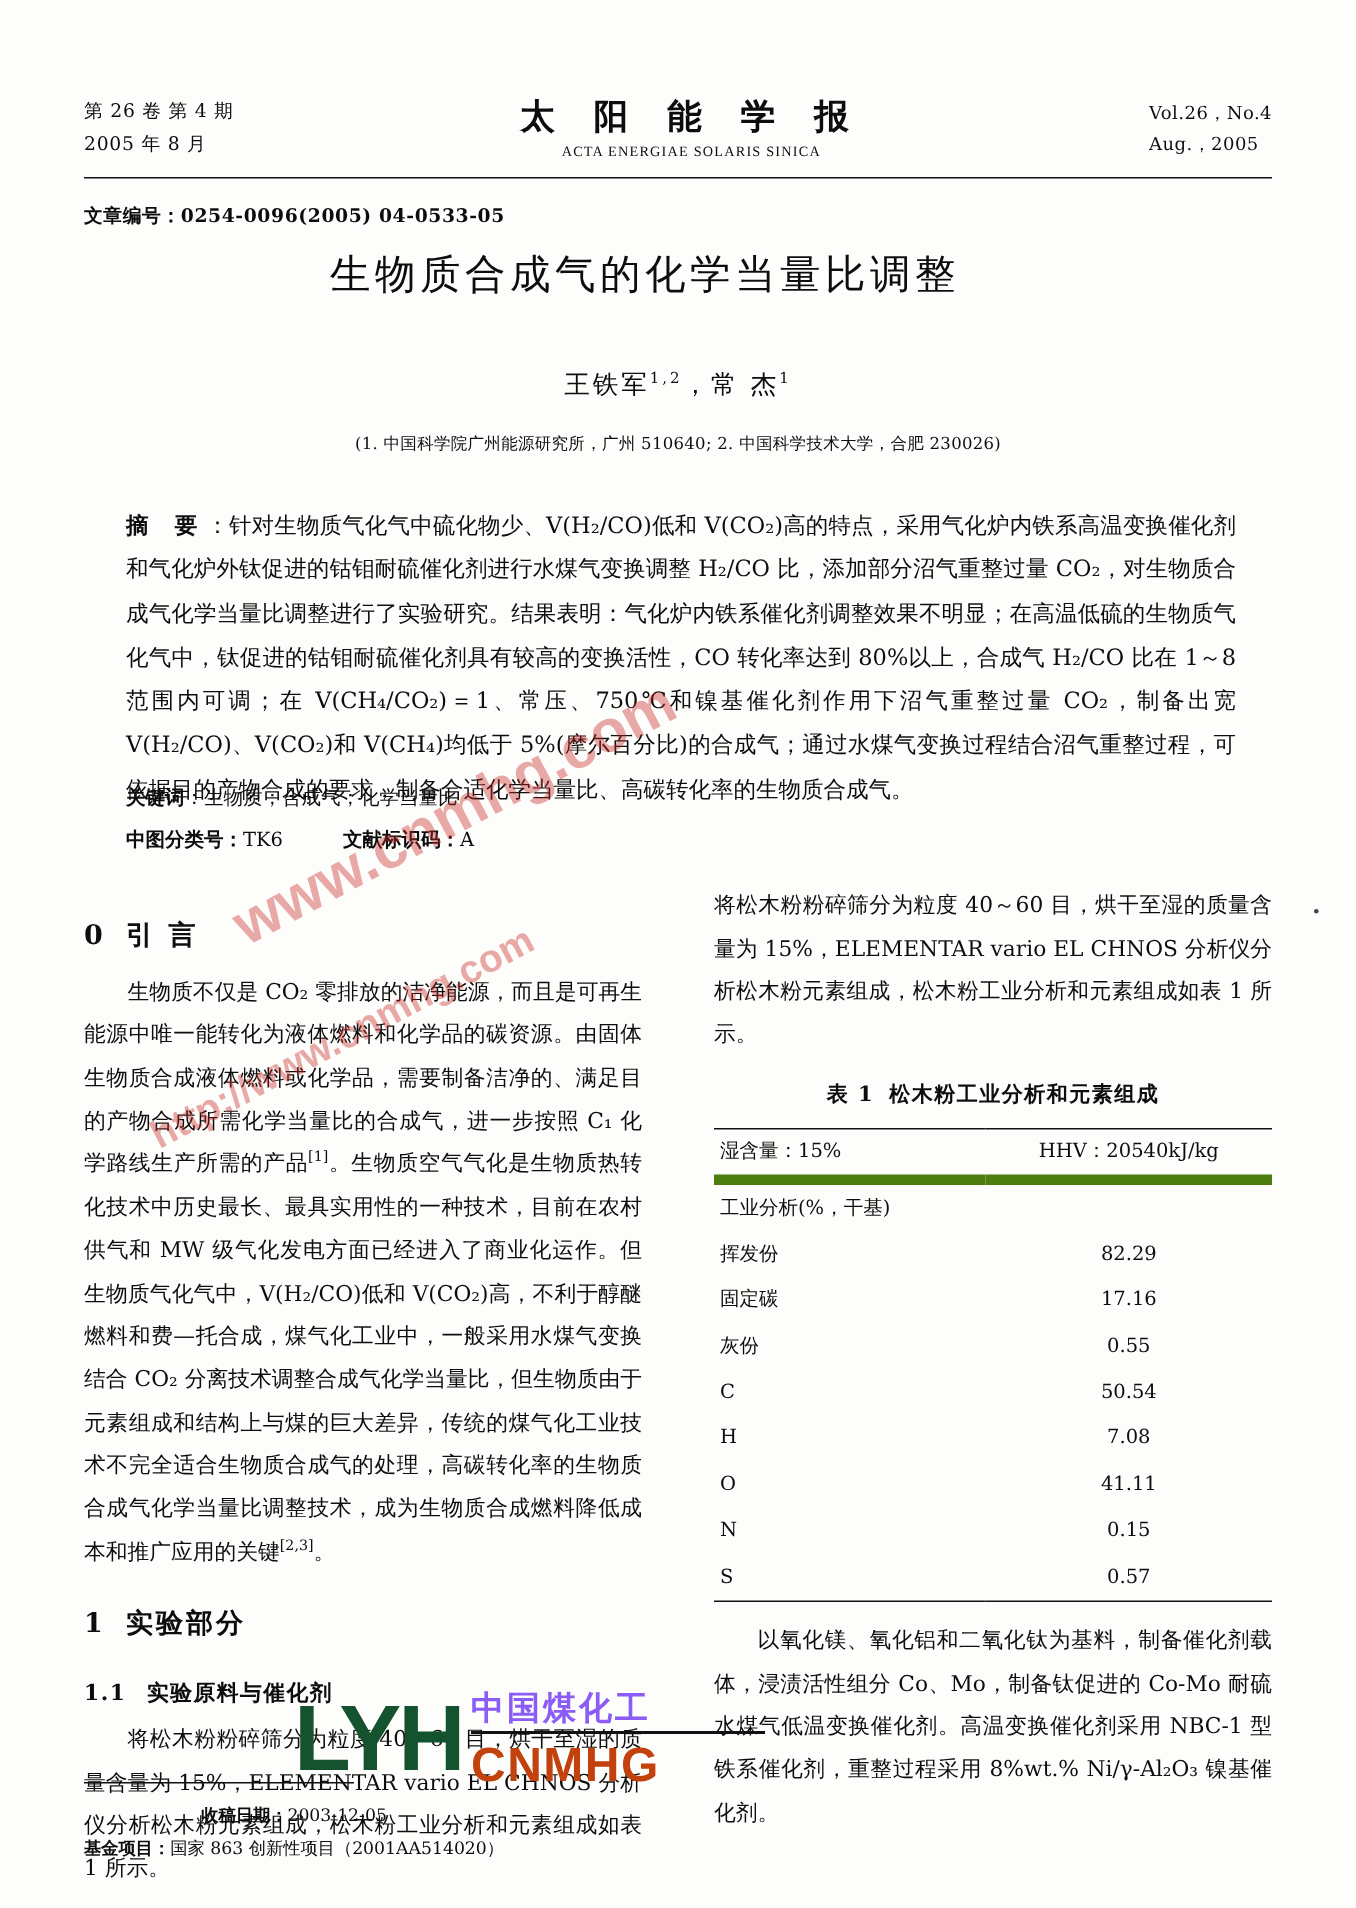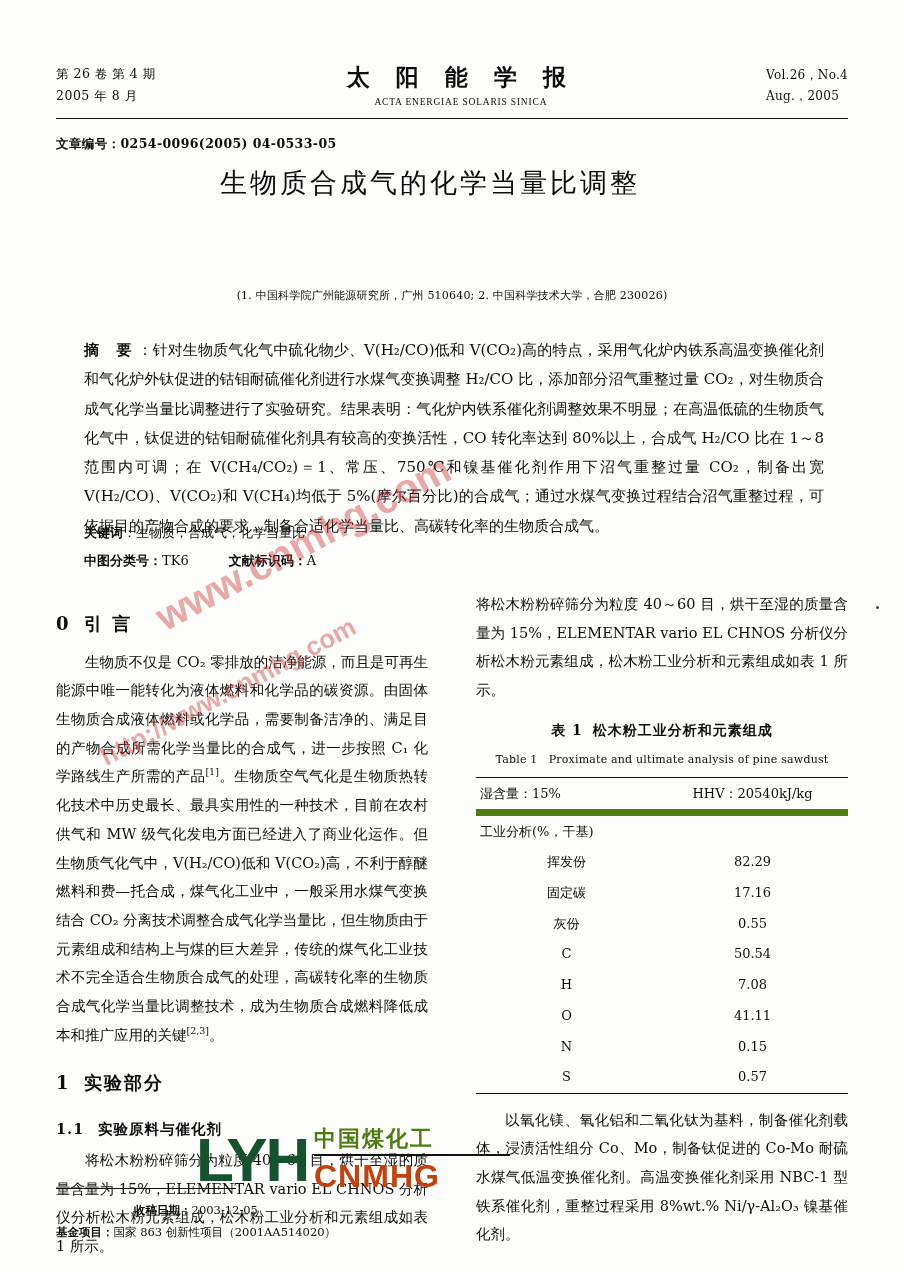--- a/index.html
+++ b/index.html
@@ -98,21 +98,21 @@
   }
   table.data{
     border-collapse:collapse;width:100%;margin-top:7px;font-size:13px;
   }
   table.data td{padding:2.5px 4px;}
   table.data tr.top td{border-top:1.5px solid #111;}
   table.data tr.head td{border-bottom:7px solid #4d7c0f;}
   table.data tr.bottom td{border-bottom:1.5px solid #111;}
   td.l{text-align:left;padding-left:22px;}
   td.sec{text-align:left;padding-left:36px;}
-  td.ind{text-align:center;padding-left:62px;}
+  td.ind{text-align:left;padding-left:62px;}
   td.r{text-align:center;}
   
   .fnrule{
     position:absolute;left:56px;top:1188px;width:180px;border-top:1px solid #111;
   }
   .fn{
     position:absolute;left:56px;top:1200px;font-size:11.5px;line-height:1.9;text-align:center;
   }
   .fn b{font-weight:bold;}
   
@@ -126,21 +126,21 @@
   .wm2{left:95px;top:745px;font-size:26px;transform:rotate(-28deg);transform-origin:left top;}
   .logo{
     position:absolute;left:196px;top:1120px;width:320px;height:86px;pointer-events:none;
   }
   .logo .lyh{
     position:absolute;left:0;top:4px;font-family:"Liberation Sans",sans-serif;
     font-size:62px;font-weight:bold;color:#14532d;letter-spacing:-2px;
   }
   .logo .cn{
     position:absolute;left:118px;top:4px;font-family:"DejaVu Sans","Liberation Sans",sans-serif;
-    font-size:22px;font-weight:bold;color:#4d7c0f;letter-spacing:2px;
+    font-size:22px;font-weight:bold;color:#8b5cf6;letter-spacing:2px;
   }
   .logo .cnmhg{
     position:absolute;left:118px;top:38px;font-family:"Liberation Sans",sans-serif;
     font-size:32px;font-weight:bold;color:#c2410c;letter-spacing:1px;
   }
   .logo .bar{
     position:absolute;left:118px;top:34px;width:196px;height:2px;background:#111;
   }
   .dot-right{
     position:absolute;left:876px;top:606px;width:3px;height:3px;background:#444;border-radius:50%;
@@ -164,20 +164,23 @@
       <div>Vol.26，No.4</div>
       <div>Aug.，2005</div>
     </div>
   </div>
   <div class="rule"></div>
 
   <div class="artno">文章编号：0254-0096(2005) 04-0533-05</div>
 
   <div class="title">生物质合成气的化学当量比调整</div>
 
+  <div class="authors">
+    <span>王铁军</span><sup>1,2</sup><span>，常  杰</span><sup>1</sup>
+  </div>
 
   <div class="affil">(1. 中国科学院广州能源研究所，广州 510640; 2. 中国科学技术大学，合肥 230026)</div>
 
   <div class="abs">
     <span class="lbl">摘  要</span><span>：针对生物质气化气中硫化物少、V(H₂/CO)低和 V(CO₂)高的特点，采用气化炉内铁系高温变换催化剂和气化炉外钛促进的钴钼耐硫催化剂进行水煤气变换调整 H₂/CO 比，添加部分沼气重整过量 CO₂，对生物质合成气化学当量比调整进行了实验研究。结果表明：气化炉内铁系催化剂调整效果不明显；在高温低硫的生物质气化气中，钛促进的钴钼耐硫催化剂具有较高的变换活性，CO 转化率达到 80%以上，合成气 H₂/CO 比在 1～8 范围内可调；在 V(CH₄/CO₂)＝1、常压、750℃和镍基催化剂作用下沼气重整过量 CO₂，制备出宽 V(H₂/CO)、V(CO₂)和 V(CH₄)均低于 5%(摩尔百分比)的合成气；通过水煤气变换过程结合沼气重整过程，可依据目的产物合成的要求，制备合适化学当量比、高碳转化率的生物质合成气。</span>
   </div>
 
   <div class="kw">
     <span class="lbl">关键词</span><span>：生物质；合成气；化学当量比</span>
   </div>
@@ -199,23 +202,20 @@
       <span class="num">1.1</span><span>实验原料与催化剂</span>
     </div>
     <p>将松木粉粉碎筛分为粒度 40～60 目，烘干至湿的质量含量为 15%，ELEMENTAR vario EL CHNOS 分析仪分析松木粉元素组成，松木粉工业分析和元素组成如表 1 所示。</p>
   </div>
 
   <div class="col col-right">
     <p style="text-indent:0;">将松木粉粉碎筛分为粒度 40～60 目，烘干至湿的质量含量为 15%，ELEMENTAR vario EL CHNOS 分析仪分析松木粉元素组成，松木粉工业分析和元素组成如表 1 所示。</p>
 
     <div class="tbl-title">
       <span class="tno">表 1</span><span>松木粉工业分析和元素组成</span>
-    </div>
-    <div class="tbl-sub">
-      <span>Table 1</span>&nbsp;&nbsp;&nbsp;<span>Proximate and ultimate analysis of pine sawdust</span>
     </div>
 
     <table class="data">
       <tbody>
         <tr class="top head">
           <td class="l">湿含量：15%</td>
           <td class="r">HHV：20540kJ/kg</td>
         </tr>
         <tr>
           <td class="sec">工业分析(%，干基)</td>

